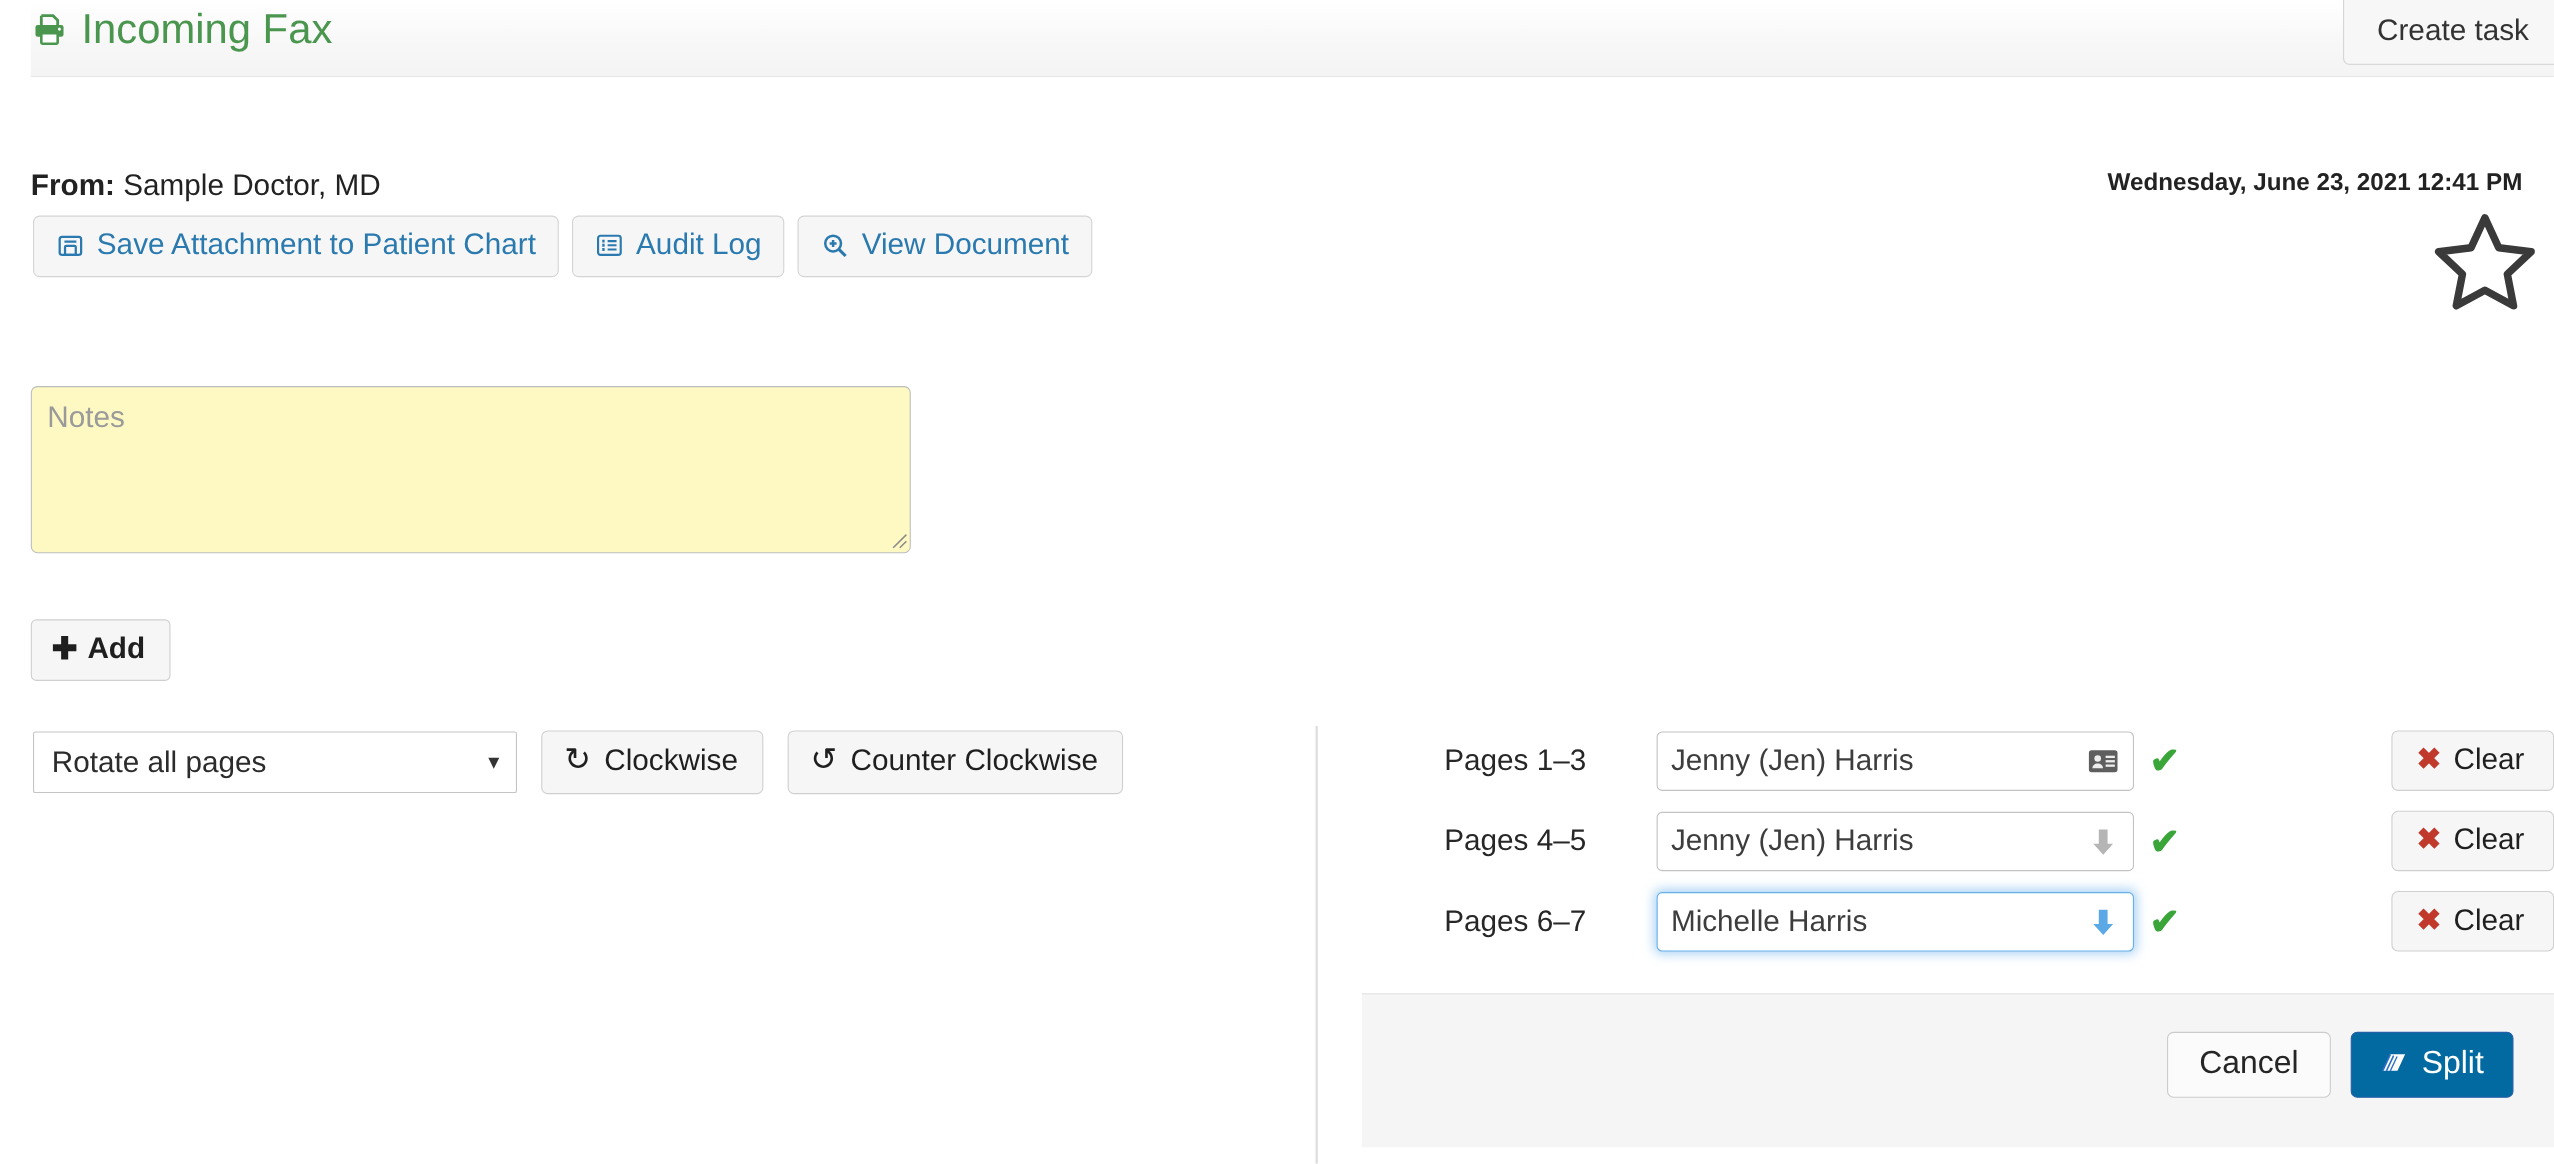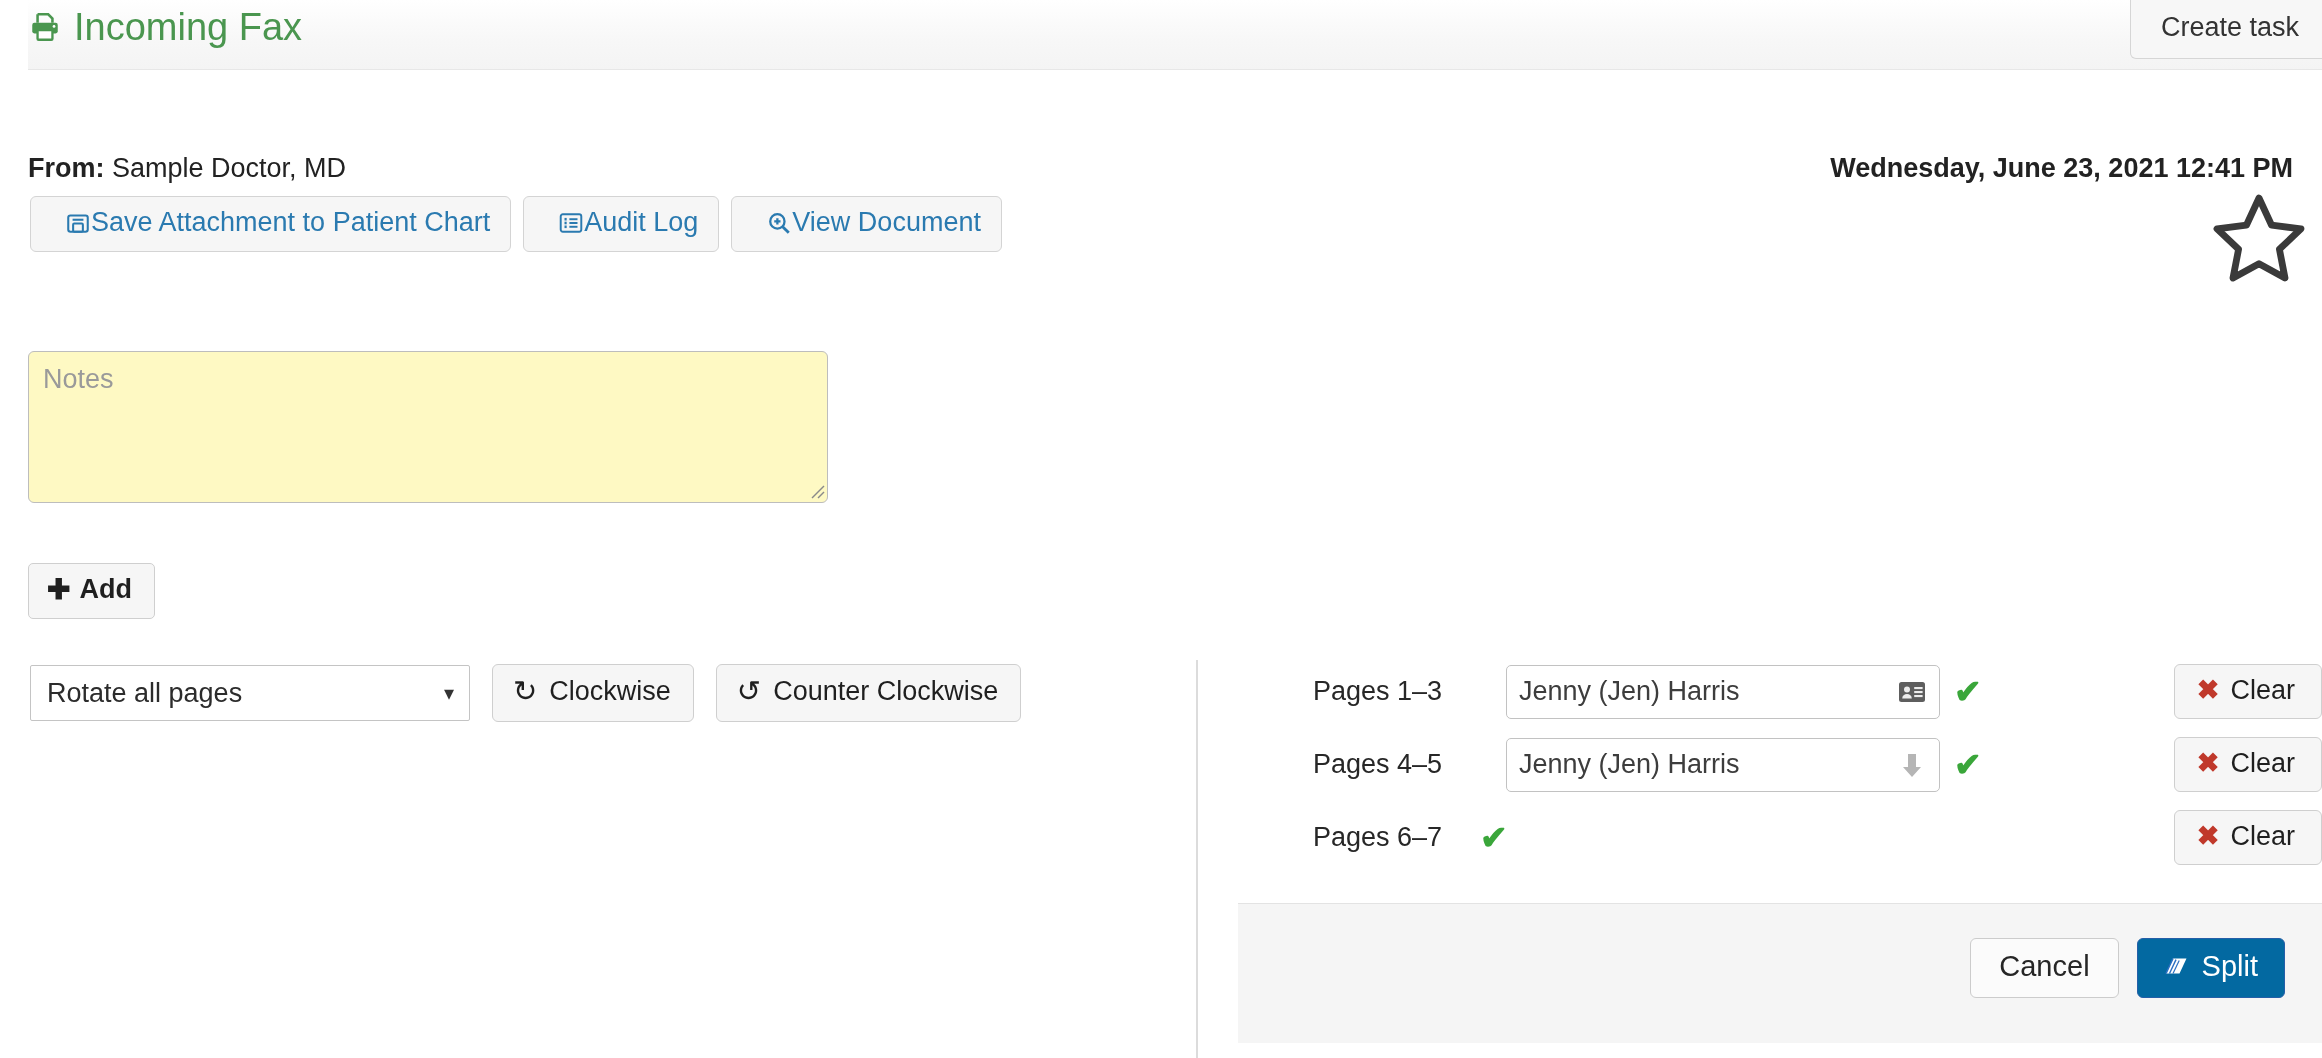--- a/index.html
+++ b/index.html
@@ -43,32 +43,32 @@
   }
 
   
   .meta-row {
     position: absolute; left: 28px; top: 113px; width: 2265px; height: 40px; margin-top: 40px;
   }
   .from-line { position: absolute; left: 0; top: 0; font-size: 27px; color: #222; white-space: nowrap; }
   .from-label { font-weight: bold; }
   .from-value { font-weight: normal; }
   .date-line {
-    position: absolute; right: 0; top: 0; font-size: 27px; font-weight: bold;
+    position: absolute; right: 0; top: 0; font-size: 22px; font-weight: bold;
     color: #222; white-space: nowrap;
   }
 
   
   .action-row { position: absolute; left: 30px; top: 196px; display: flex; gap: 12px; }
   .btn {
-    display: inline-flex; align-items: center; 
+    display: inline-flex; align-items: center; gap: 11px;
     background: #f6f6f6;
     border: 1px solid #d4d4d4;
     border-radius: 6px;
-    padding: 11px 20px 13px 34px;
+    padding: 11px 20px 13px 20px;
     font-size: 27px;
     color: #2a7ab0;
     cursor: pointer;
     white-space: nowrap;
     line-height: 1.1;
     font-family: "Liberation Sans", sans-serif;
   }
   .btn .bi { display: inline-flex; width: 26px; height: 26px; flex: 0 0 26px; align-items: center; justify-content: center; }
   .btn .bi svg { display: block; }
 
@@ -350,20 +350,28 @@
         <span class="check">✔</span>
         <span class="clear-spacer"></span>
         <button class="clear-btn">
           <span class="xmark">✖</span>
           <span>Clear</span>
         </button>
       </div>
 
       <div class="split-row">
         <span class="pg-label">Pages 6–7</span>
+        <span class="recip-wrap focused">
+          <input class="recip-input" type="text" value="Michelle Harris" style="">
+          <span class="field-icon">
+            <svg width="26" height="28" viewBox="0 0 26 28">
+              <path d="M9 3h8v13h5l-9 10-9-10h5z" fill="#5aa9e6"></path>
+            </svg>
+          </span>
+        </span>
         <span class="check">✔</span>
         <span class="clear-spacer"></span>
         <button class="clear-btn">
           <span class="xmark">✖</span>
           <span>Clear</span>
         </button>
       </div>
 
     </div>
   </div>

